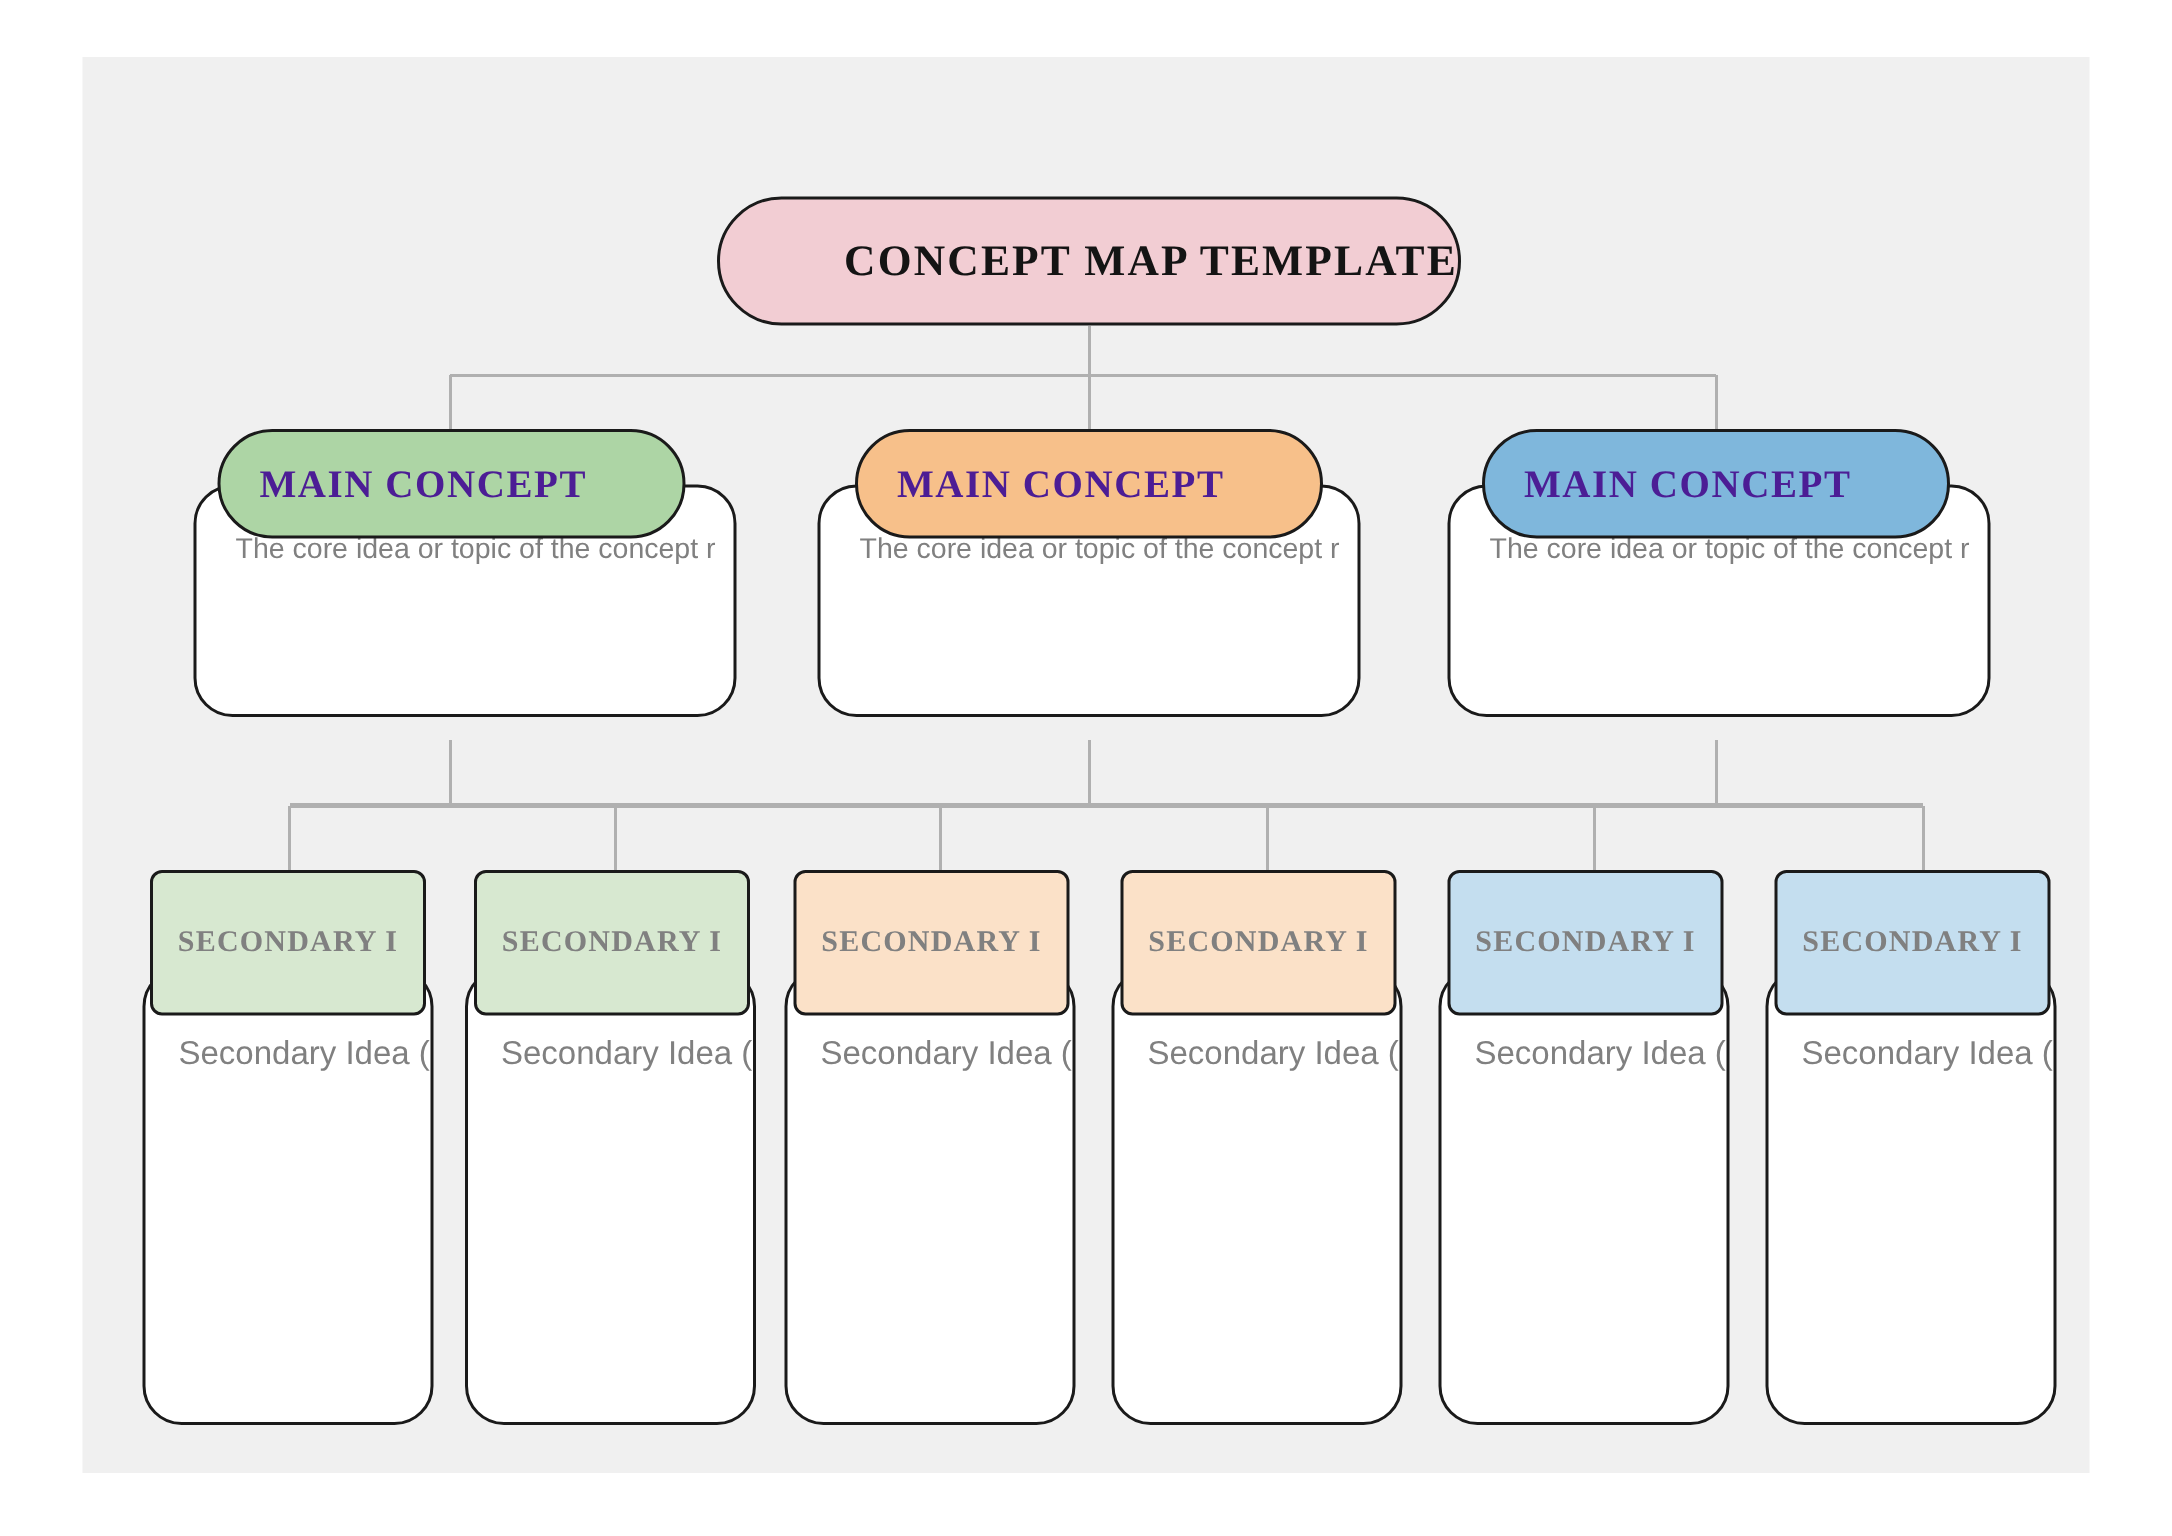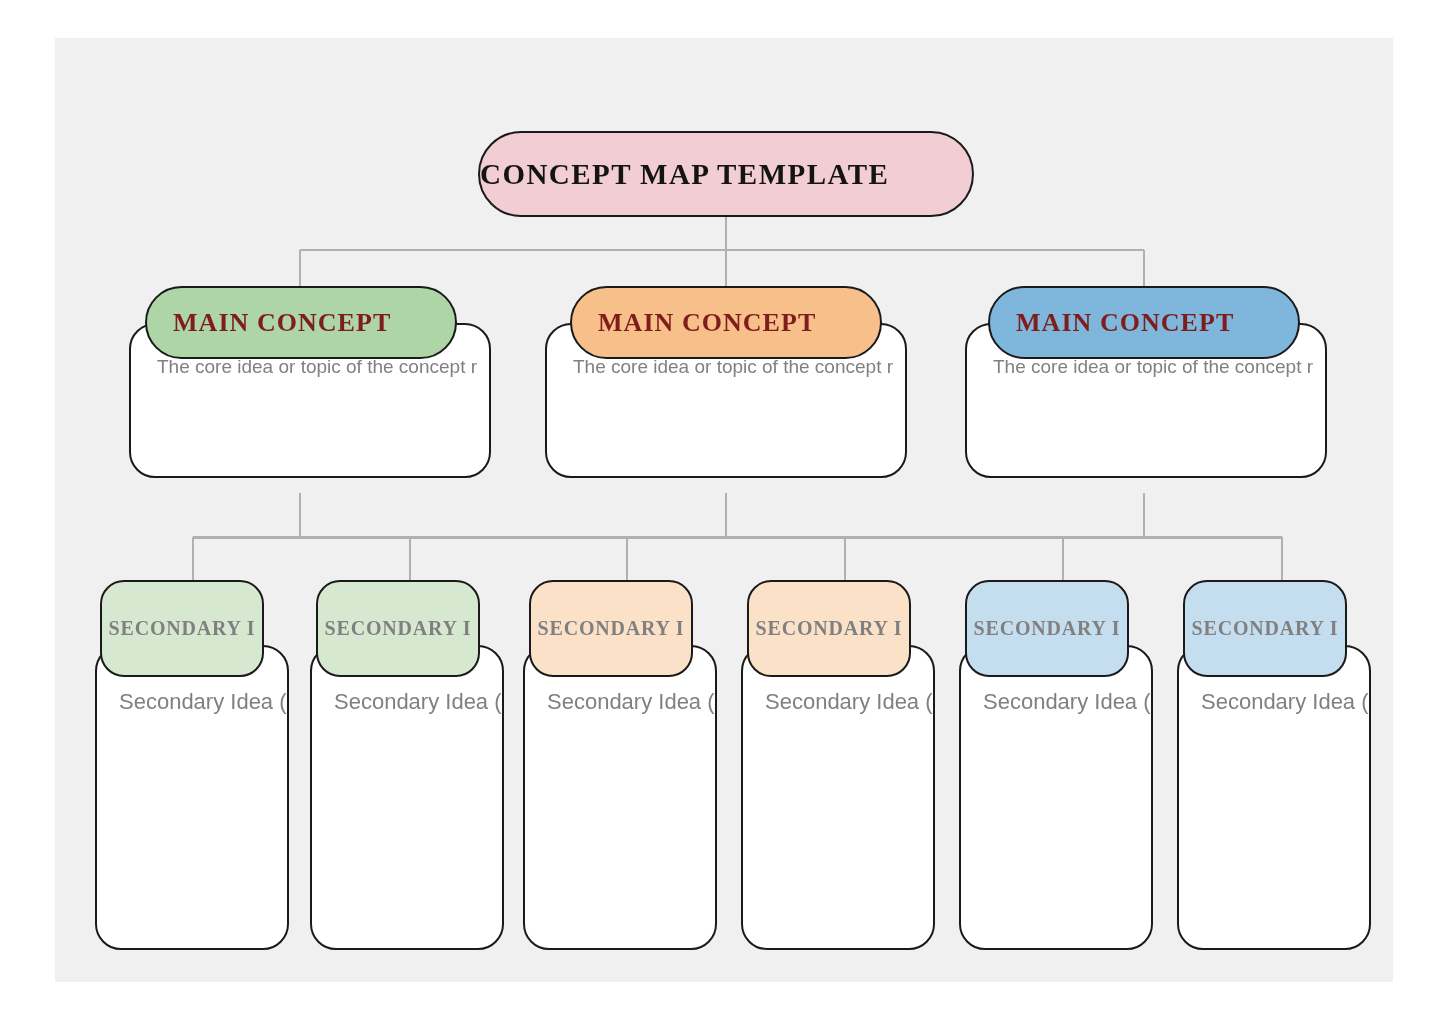--- a/index.html
+++ b/index.html
@@ -91,52 +91,52 @@
     letter-spacing: 0.04em;
   }
 
   
   #root-pill {
     left: 423px;
     top: 93px;
     width: 496px;
     height: 86px;
     border-radius: 43px;
-    justify-content: flex-start;
+    justify-content: flex-end;
     z-index: 3;
   }
   #root-pill .pill-label {
     color: #141414;
     font-size: 29px;
     letter-spacing: 0.05em;
   }
 
   
   .pill.main {
     width: 312px;
     height: 73px;
     border-radius: 37px;
     padding-left: 26px;
   }
   .pill.main .pill-label {
-    color: #7f1d1d;
+    color: #4c1d95;
     font-size: 26px;
   }
 
   
   .card.main {
     width: 362px;
     height: 155px;
   }
 
   
   .pill.secondary {
-    width: 164px;
+    width: 184px;
     height: 97px;
-    border-radius: 24px;
+    border-radius: 8px;
     justify-content: center;
     padding: 0 14px;
   }
   .pill.secondary .pill-label {
     color: #808080;
     font-size: 20px;
   }
 
   
   .card.secondary {

